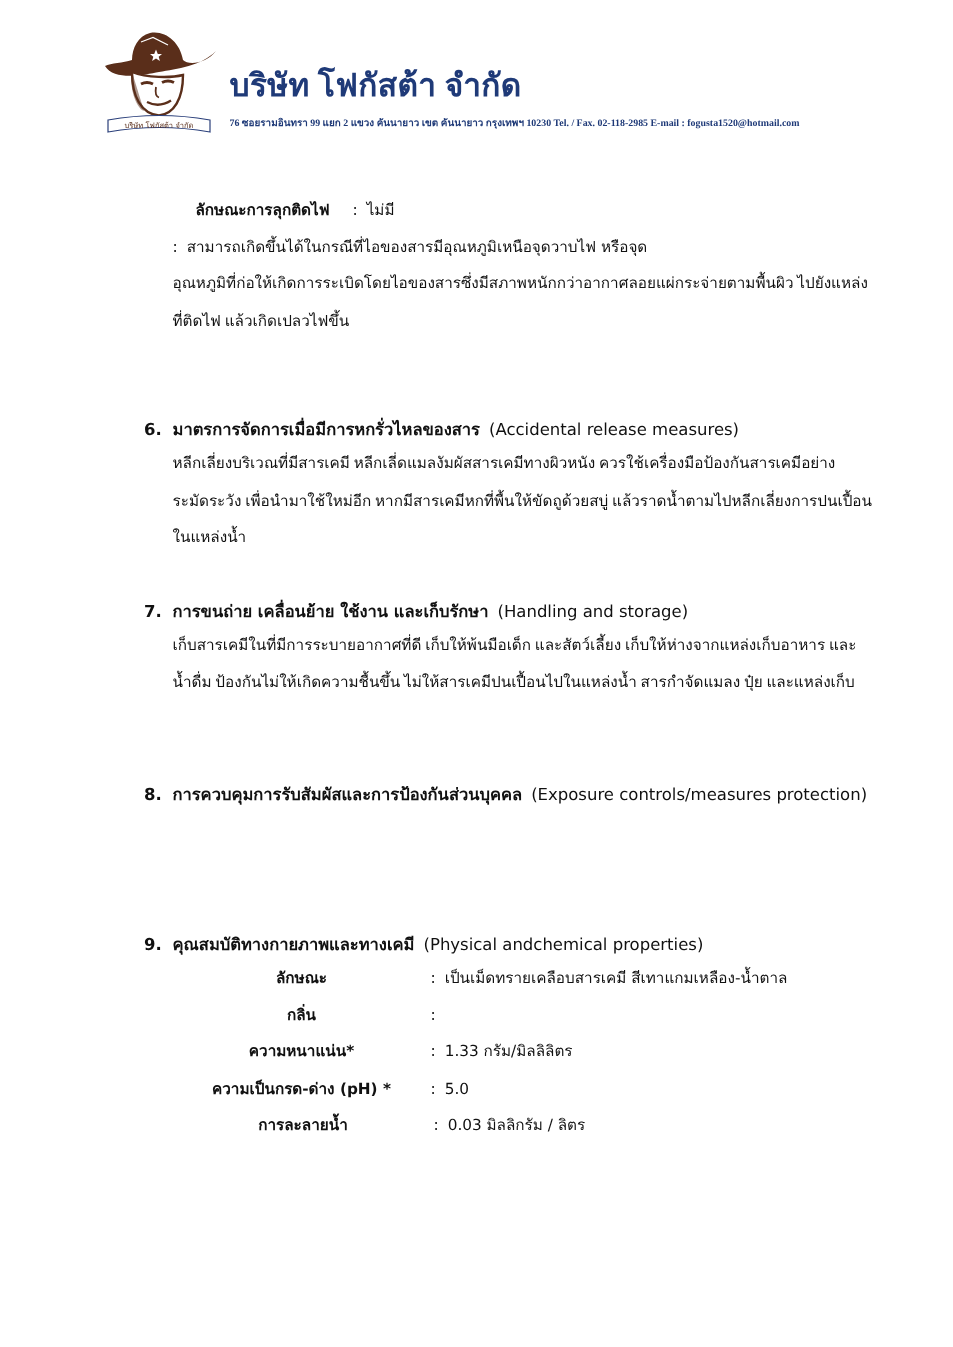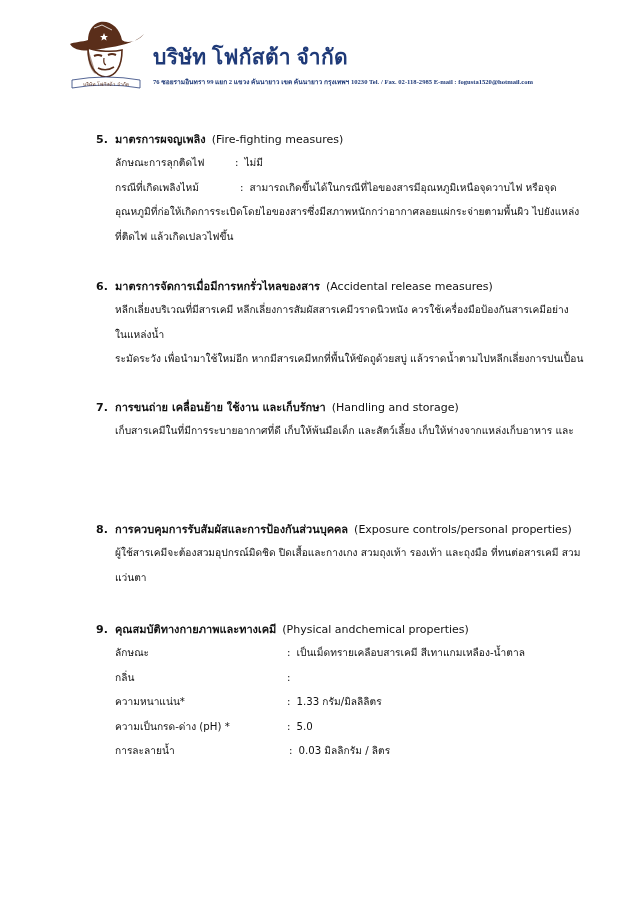--- a/index.html
+++ b/index.html
@@ -12,23 +12,23 @@
                   font-size: 21px; font-weight: bold; color: #1f3a78; letter-spacing: 0.3px; white-space: nowrap; }
   .company-address { position: absolute; left: 153px; top: 76px;
                      font-family: "Liberation Serif", "DejaVu Serif", serif;
                      font-size: 6.6px; font-weight: bold; color: #1f3a78; white-space: nowrap; }
   .section { position: absolute; left: 96px; width: 510px; }
   .sec-title { font-size: 11px; font-weight: bold; white-space: nowrap; height: 22px; line-height: 22px; }
   .sec-title .num { display: inline-block; width: 19px; }
   .sec-title .en { font-weight: normal; margin-left: 6px; }
   .body-text { margin-left: 19px; font-size: 10.2px; line-height: 24.5px; }
   .row { display: flex; margin-left: 19px; font-size: 10.2px; height: 24.5px; line-height: 24.5px; white-space: nowrap; }
-  .row .lbl { font-weight: normal; }
+  .row .lbl { font-weight: bold; text-align: center; }
   .row .colon { margin-right: 6px; }
-  .line { display: block; white-space: nowrap; }
+  .line { display: block; white-space: nowrap; font-family: Liberation Serif, serif; }
 </style>
 </head>
 <body>
 
 <div class="header">
   <div class="logo">
     <svg width="80" height="80" viewBox="0 0 80 80">
 
       <path d="M4 30 C10 40, 30 36, 40 34 C52 32, 68 30, 78 20 C72 28, 60 30, 56 26 C54 14, 44 6, 34 8 C26 10, 22 18, 22 26 C16 28, 8 28, 4 30 Z" fill="#5a2e1a"></path>
       <path d="M28 14 L36 11 L46 16" stroke="#ffffff" stroke-width="0.8" fill="none"></path>
@@ -42,66 +42,59 @@
 
       <path d="M6 66 Q40 60 74 66 L74 74 Q40 68 6 74 Z" fill="#ffffff" stroke="#2a3f7a" stroke-width="0.8"></path>
       <text x="40" y="71.5" font-size="5" text-anchor="middle" fill="#5a2e1a" font-family="DejaVu Sans, sans-serif">บริษัท โฟกัสต้า จำกัด</text>
     </svg>
   </div>
   <div class="company-name">บริษัท โฟกัสต้า จำกัด</div>
   <div class="company-address">76 ซอยรามอินทรา 99 แยก 2 แขวง คันนายาว เขต คันนายาว กรุงเทพฯ 10230 Tel. / Fax. 02-118-2985 E-mail : fogusta1520@hotmail.com</div>
 </div>
 
 <div class="section" style="top:129px;">
-  <div class="sec-title">
-    <span class="num">5.</span><span>มาตรการผจญเพลิง</span><span class="en">(Fire-fighting measures)</span>
-  </div>
   <div class="row">
     <span class="lbl" style="width:120px;">ลักษณะการลุกติดไฟ</span>
     <span class="colon">:</span>
     <span>ไม่มี</span>
   </div>
   <div class="row">
-    <span class="lbl" style="width:125px;">กรณีที่เกิดเพลิงไหม้</span>
     <span class="colon">:</span>
     <span>สามารถเกิดขึ้นได้ในกรณีที่ไอของสารมีอุณหภูมิเหนือจุดวาบไฟ หรือจุด</span>
   </div>
   <div class="body-text">
     <span class="line">อุณหภูมิที่ก่อให้เกิดการระเบิดโดยไอของสารซึ่งมีสภาพหนักกว่าอากาศลอยแผ่กระจ่ายตามพื้นผิว ไปยังแหล่ง</span>
     <span class="line">ที่ติดไฟ แล้วเกิดเปลวไฟขึ้น</span>
   </div>
 </div>
 
 <div class="section" style="top:276px;">
   <div class="sec-title">
     <span class="num">6.</span><span>มาตรการจัดการเมื่อมีการหกรั่วไหลของสาร</span><span class="en">(Accidental release measures)</span>
   </div>
   <div class="body-text">
-    <span class="line">หลีกเลี่ยงบริเวณที่มีสารเคมี หลีกเลี่ยงการสัมผัสสารเคมีวราดนิวหนัง ควรใช้เครื่องมือป้องกันสารเคมีอย่าง</span>
+    <span class="line">หลีกเลี่ยงบริเวณที่มีสารเคมี หลีกเลี่ดแมลงัมผัสสารเคมีทางผิวหนัง ควรใช้เครื่องมือป้องกันสารเคมีอย่าง</span>
+    <span class="line">ระมัดระวัง เพื่อนำมาใช้ใหม่อีก หากมีสารเคมีหกที่พื้นให้ขัดถูด้วยสบู่ แล้วราดน้ำตามไปหลีกเลี่ยงการปนเปื้อน</span>
     <span class="line">ในแหล่งน้ำ</span>
-    <span class="line">ระมัดระวัง เพื่อนำมาใช้ใหม่อีก หากมีสารเคมีหกที่พื้นให้ขัดถูด้วยสบู่ แล้วราดน้ำตามไปหลีกเลี่ยงการปนเปื้อน</span>
   </div>
 </div>
 
 <div class="section" style="top:397px;">
   <div class="sec-title">
     <span class="num">7.</span><span>การขนถ่าย เคลื่อนย้าย ใช้งาน และเก็บรักษา</span><span class="en">(Handling and storage)</span>
   </div>
   <div class="body-text">
     <span class="line">เก็บสารเคมีในที่มีการระบายอากาศที่ดี เก็บให้พ้นมือเด็ก และสัตว์เลี้ยง เก็บให้ห่างจากแหล่งเก็บอาหาร และ</span>
+    <span class="line">น้ำดื่ม ป้องกันไม่ให้เกิดความชื้นขึ้น ไม่ให้สารเคมีปนเปื้อนไปในแหล่งน้ำ สารกำจัดแมลง ปุ๋ย และแหล่งเก็บ</span>
   </div>
 </div>
 
 <div class="section" style="top:519px;">
   <div class="sec-title">
-    <span class="num">8.</span><span>การควบคุมการรับสัมผัสและการป้องกันส่วนบุคคล</span><span class="en">(Exposure controls/personal properties)</span>
-  </div>
-  <div class="body-text">
-    <span class="line">ผู้ใช้สารเคมีจะต้องสวมอุปกรณ์มิดชิด ปิดเสื้อและกางเกง สวมถุงเท้า รองเท้า และถุงมือ ที่ทนต่อสารเคมี สวม</span>
-    <span class="line">แว่นตา</span>
+    <span class="num">8.</span><span>การควบคุมการรับสัมผัสและการป้องกันส่วนบุคคล</span><span class="en">(Exposure controls/measures protection)</span>
   </div>
 </div>
 
 <div class="section" style="top:619px;">
   <div class="sec-title">
     <span class="num">9.</span><span>คุณสมบัติทางกายภาพและทางเคมี</span><span class="en">(Physical andchemical properties)</span>
   </div>
   <div class="row">
     <span class="lbl" style="width:172px;">ลักษณะ</span>
     <span class="colon">:</span>

